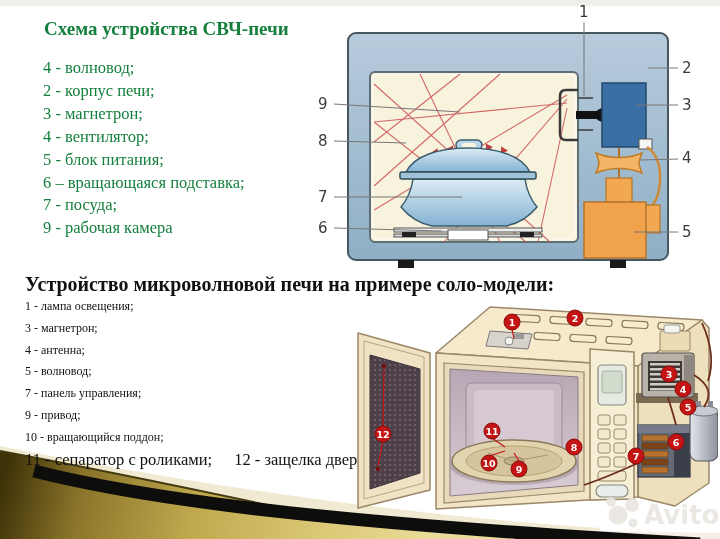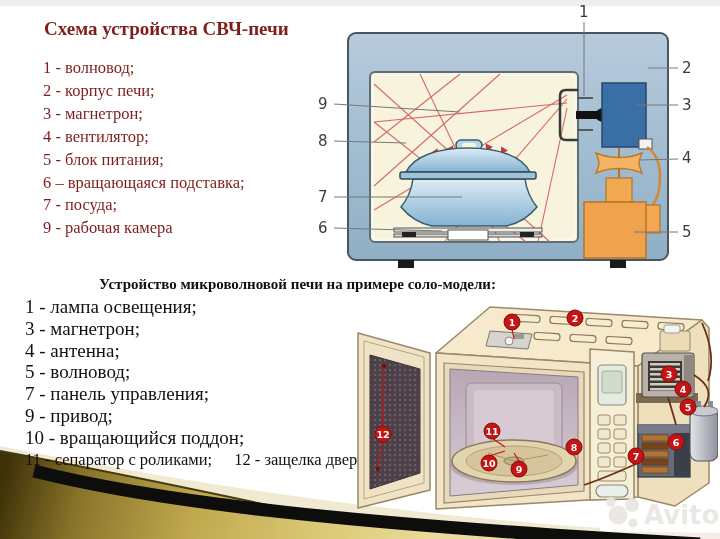--- a/index.html
+++ b/index.html
@@ -1,26 +1,26 @@
 <!DOCTYPE html>
 <html><head>
 <meta charset="utf-8">
 <style>
   html,body{margin:0;padding:0;}
   body{width:720px;height:539px;position:relative;overflow:hidden;background:#ffffff;
        font-family:"Liberation Serif",serif;}
   .layer{position:absolute;left:0;top:0;}
   #top-strip{width:720px;height:6px;background:#ebebe8;opacity:.85;z-index:1;}
   
-  #sec1{left:43px;top:16px;z-index:2;width:300px;color:#7f1d1d;}
+  #sec1{left:43px;top:16px;z-index:2;width:300px;color:#15803d;}
   #sec1 .title{font-size:19px;font-weight:bold;line-height:26px;margin:0 0 15px 1px;}
   #sec1 .item{font-size:16.5px;line-height:22.9px;white-space:nowrap;}
   #sec2{left:25px;top:272px;z-index:2;width:545px;color:#111;}
-  #sec2 .title{font-size:15px;font-weight:bold;line-height:24px;white-space:nowrap;text-align:center;}
-  #sec2 .item{font-size:19px;line-height:21.8px;white-space:nowrap;}
+  #sec2 .title{font-size:20px;font-weight:bold;line-height:24px;white-space:nowrap;}
+  #sec2 .item{font-size:12px;line-height:21.8px;white-space:nowrap;}
   #sec2 .lastline{font-size:16.5px;line-height:21.8px;white-space:nowrap;}
   #sec2 .lastline .gap{display:inline-block;width:22px;}
   
   #ribbon{z-index:0;}
   #schematic{left:310px;top:0;z-index:2;}
   #cutaway{left:338px;top:293px;z-index:2;}
   #stripe{z-index:3;pointer-events:none;}
   #watermark{left:601px;top:493px;z-index:4;pointer-events:none;}
   svg text.dlabel{font-family:"DejaVu Sans",sans-serif;font-size:15px;fill:#3b3b3b;}
   svg text.badge{font-family:"DejaVu Sans",sans-serif;font-size:9.5px;font-weight:bold;fill:#ffffff;
@@ -43,21 +43,21 @@
   <path d="M0,446 C180,482 390,514 600,528 L600,539 L0,539 Z" fill="#f1ead2"></path>
   <path d="M540,530 L720,533 L720,539 L540,539 Z" fill="#f6ede6"></path>
   <path d="M0,451 C150,479 290,510 352,523 C435,536 520,538 568,539 L0,539 Z" fill="url(#goldG)"></path>
   <path d="M0,451 C150,479 290,510 352,523" fill="none" stroke="#453a12" stroke-width="2"></path>
 </svg>
 
 <div id="top-strip" class="layer"></div>
 
 <div id="sec1" class="layer">
   <div class="title">Схема устройства СВЧ-печи</div>
-  <div class="item">1 - волновод;</div>
+  <div class="item">4 - волновод;</div>
   <div class="item">2 - корпус печи;</div>
   <div class="item">3 - магнетрон;</div>
   <div class="item">4 - вентилятор;</div>
   <div class="item">5 - блок питания;</div>
   <div class="item">6 – вращающаяся подставка;</div>
   <div class="item">7 - посуда;</div>
   <div class="item">9 - рабочая камера</div>
 </div>
 
 <svg id="schematic" class="layer" width="410" height="275" viewBox="0 0 410 275">

